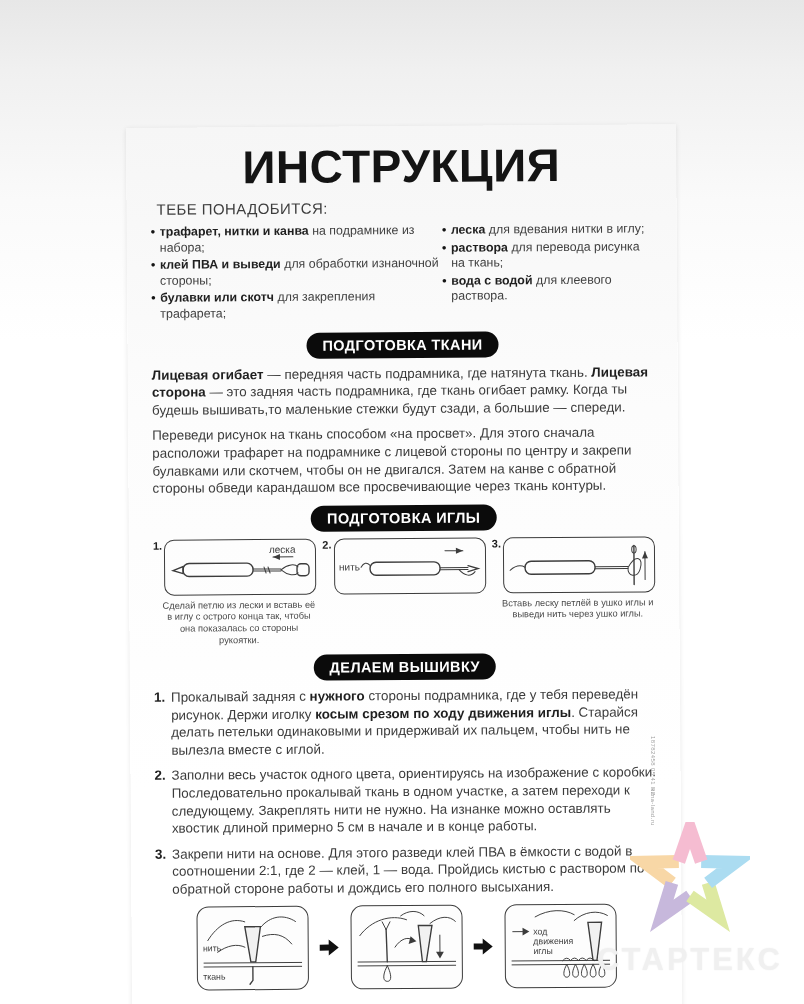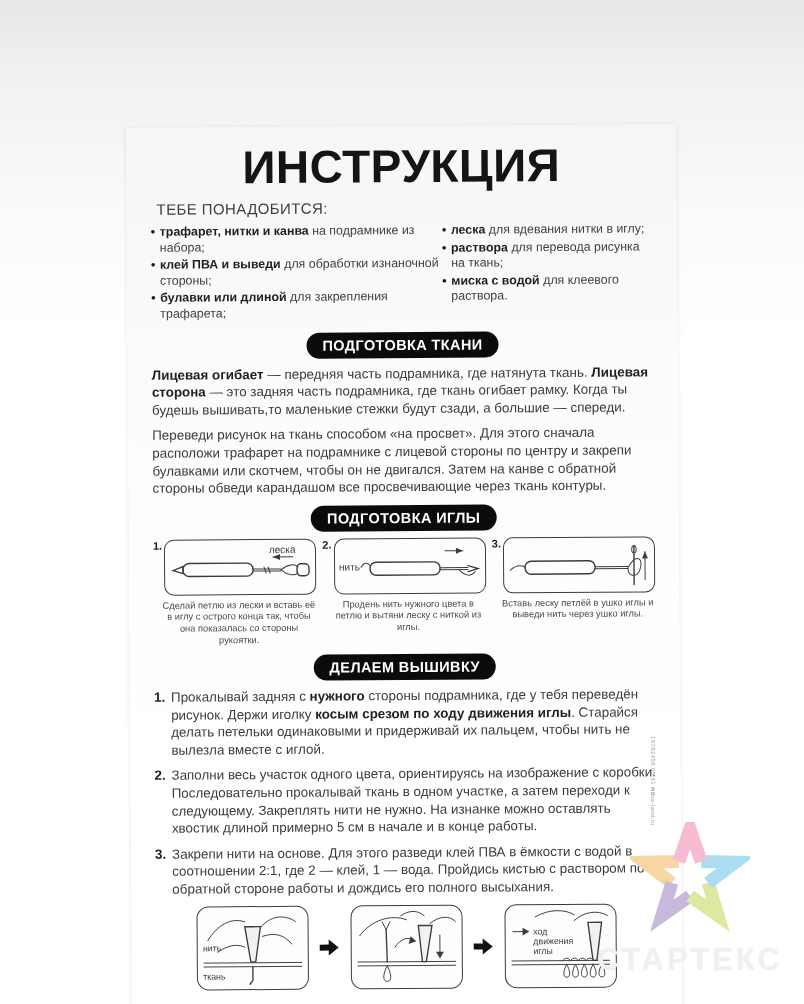--- a/index.html
+++ b/index.html
@@ -65,35 +65,35 @@
       <div class="need-item">
         <span class="dot">•</span>
         <span><span class="lead">трафарет, нитки и канва</span><span> на подрамнике из набора;</span></span>
       </div>
       <div class="need-item">
         <span class="dot">•</span>
         <span><span class="lead">клей ПВА и выведи</span><span> для обработки изнаночной стороны;</span></span>
       </div>
       <div class="need-item">
         <span class="dot">•</span>
-        <span><span class="lead">булавки или длиной</span><span> для закрепления трафарета;</span></span>
+        <span><span class="lead">булавки или скотч</span><span> для закрепления трафарета;</span></span>
       </div>
     </div>
     <div class="needs-col right">
       <div class="need-item">
         <span class="dot">•</span>
         <span><span class="lead">леска</span><span> для вдевания нитки в иглу;</span></span>
       </div>
       <div class="need-item">
         <span class="dot">•</span>
         <span><span class="lead">раствора</span><span> для перевода рисунка на ткань;</span></span>
       </div>
       <div class="need-item">
         <span class="dot">•</span>
-        <span><span class="lead">миска с водой</span><span> для клеевого раствора.</span></span>
+        <span><span class="lead">вода с водой</span><span> для клеевого раствора.</span></span>
       </div>
     </div>
   </div>
 
   <div class="pill">ПОДГОТОВКА ТКАНИ</div>
 
   <div class="para"><span class="b">Лицевая огибает</span><span> — передняя часть подрамника, где натянута ткань. </span><span class="b">Лицевая сторона</span><span> — это задняя часть подрамника, где ткань огибает рамку. Когда ты будешь вышивать,то маленькие стежки будут сзади, а большие — спереди.</span></div>
 
   <div class="para">Переведи рисунок на ткань способом «на просвет». Для этого сначала расположи трафарет на подрамнике с лицевой стороны по центру и закрепи булавками или скотчем, чтобы он не двигался. Затем на канве с обратной стороны обведи карандашом все просвечивающие через ткань контуры.</div>
 
@@ -128,21 +128,20 @@
           <path class="skt" d="M26,28 q4,-7 9,-2"></path>
           <rect class="sk" x="35" y="23" width="70" height="13" rx="6"></rect>
           <line class="skt" x1="105" y1="29" x2="133" y2="29"></line>
           <line class="skt" x1="105" y1="31" x2="133" y2="31"></line>
           <path class="sk" d="M133,27 L143,30 L133,33"></path>
           <path class="skt" d="M124,31 c6,7 12,7 16,2"></path>
           <line class="skt" x1="110" y1="12" x2="128" y2="12"></line>
           <path d="M128,12 l-7,-3 v6 Z" fill="#3c3c3c"></path>
         </svg>
       </div>
-      <div class="caption">Продень нить нужного цвета в петлю и вытяни леску с ниткой из иглы.</div>
     </div>
     <div class="needle-step">
       <div class="step-top">
         <span class="step-num">3.</span>
         <svg class="nbox" viewBox="0 0 150 54" preserveAspectRatio="none">
           <path class="skt" d="M6,32 q8,-7 15,-3"></path>
           <rect class="sk" x="21" y="23" width="70" height="13" rx="6"></rect>
           <line class="skt" x1="91" y1="29" x2="124" y2="29"></line>
           <line class="skt" x1="91" y1="31" x2="124" y2="31"></line>
           <line class="sk" x1="130" y1="8" x2="130" y2="47"></line>

